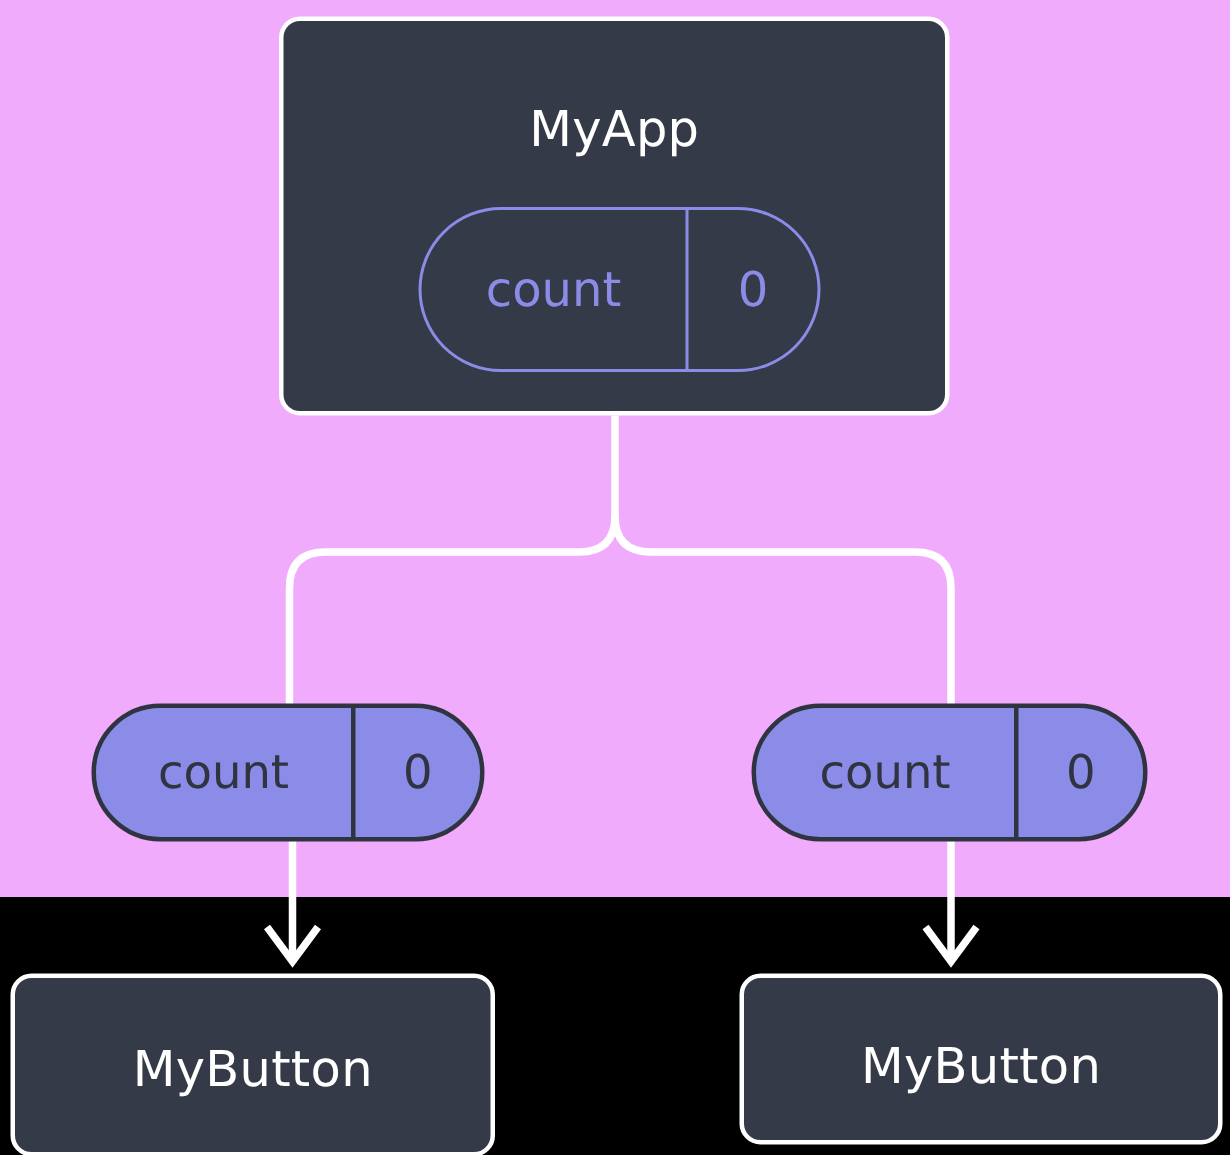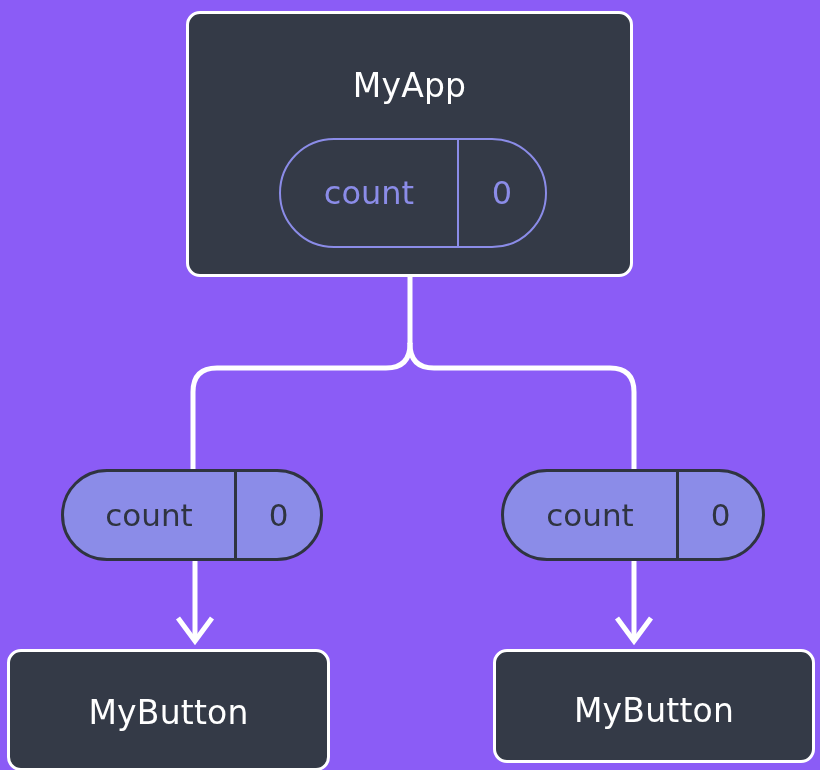--- a/index.html
+++ b/index.html
@@ -9,22 +9,22 @@
   }
   body {
     width: 820px;
     height: 770px;
     overflow: hidden;
     font-family: "DejaVu Sans", "Liberation Sans", sans-serif;
   }
   #stage {
     position: relative;
     width: 820px;
-    height: 770px;
-    background: #8b5cf6;
+    height: 598px;
+    background: #f0abfc;
   }
   #edges {
     position: absolute;
     left: 0;
     top: 0;
     width: 820px;
     height: 770px;
     pointer-events: none;
   }
 

